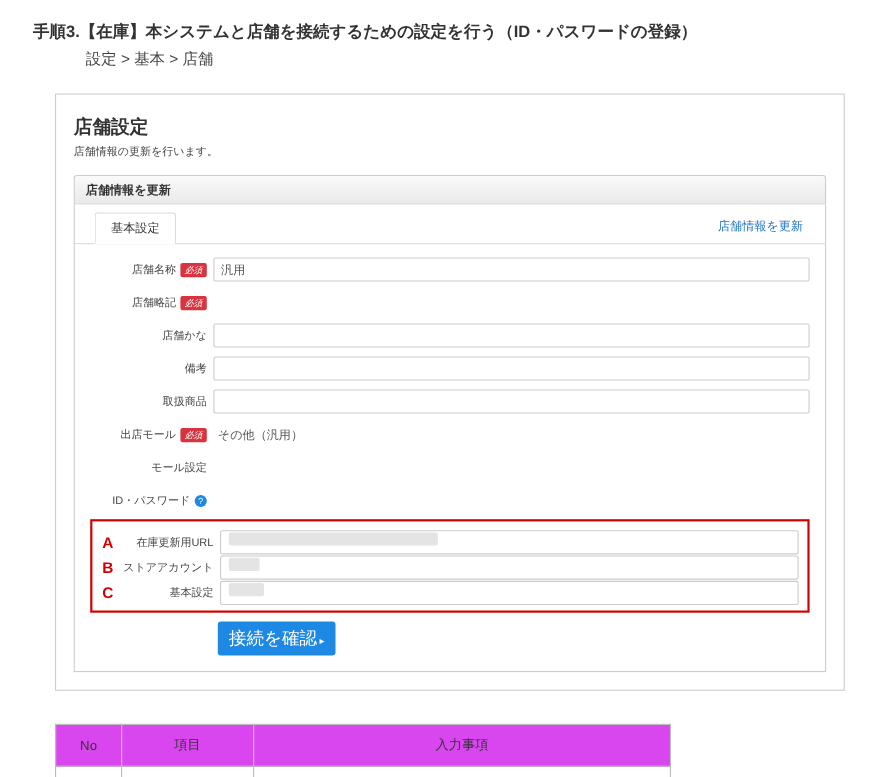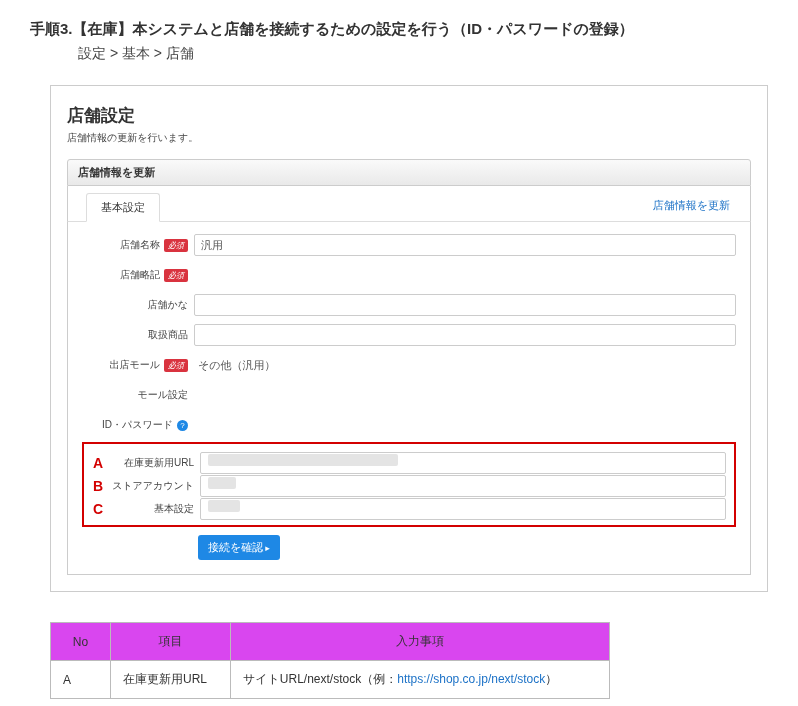--- a/index.html
+++ b/index.html
@@ -145,21 +145,21 @@
   }
   .highlight {
     border: 2px solid #d30000;
     padding: 6px 8px 6px 4px;
     margin-top: 4px;
   }
   .btn-confirm {
     display:inline-block;
     background:#1e88e5;
     color:#fff;
-    font-size:11px;
+    font-size:16px;
     padding:5px 10px;
     border:none;
     border-radius:3px;
     margin-left:116px;
     margin-top:8px;
     cursor:pointer;
   }
   .btn-confirm::after { content:"▸"; font-size:9px; margin-left:2px; }
 
   table.ref {
@@ -216,20 +216,25 @@
           <span>店舗略記</span><span class="req">必須</span>
         </div>
       </div>
 
       <div class="row">
         <div class="marker"></div>
         <div class="label">店舗かな</div>
         <div class="field"><input type="text" style=""></div>
       </div>
 
+      <div class="row">
+        <div class="marker"></div>
+        <div class="label">備考</div>
+        <div class="field"><input type="text" style=""></div>
+      </div>
 
       <div class="row">
         <div class="marker"></div>
         <div class="label">取扱商品</div>
         <div class="field"><input type="text" style=""></div>
       </div>
 
       <div class="row">
         <div class="marker"></div>
         <div class="label">

